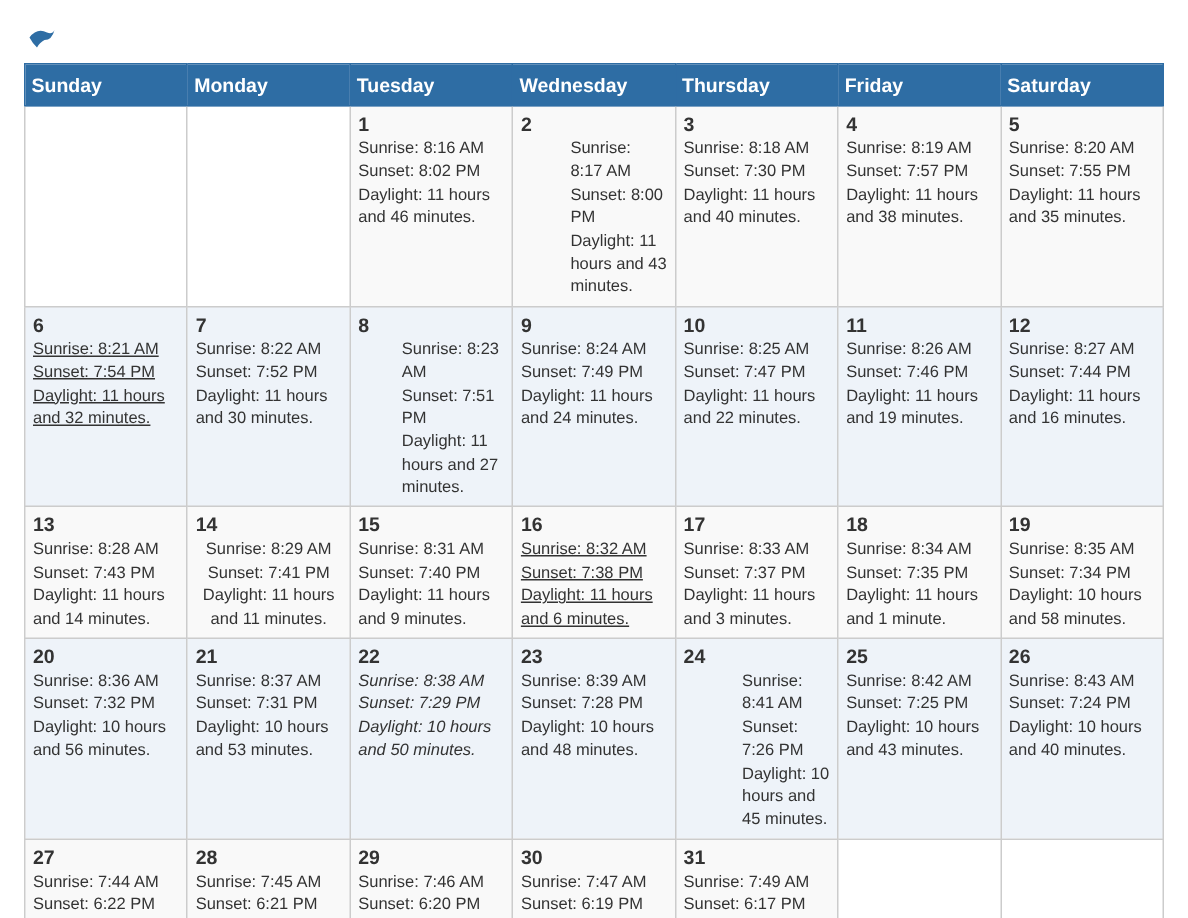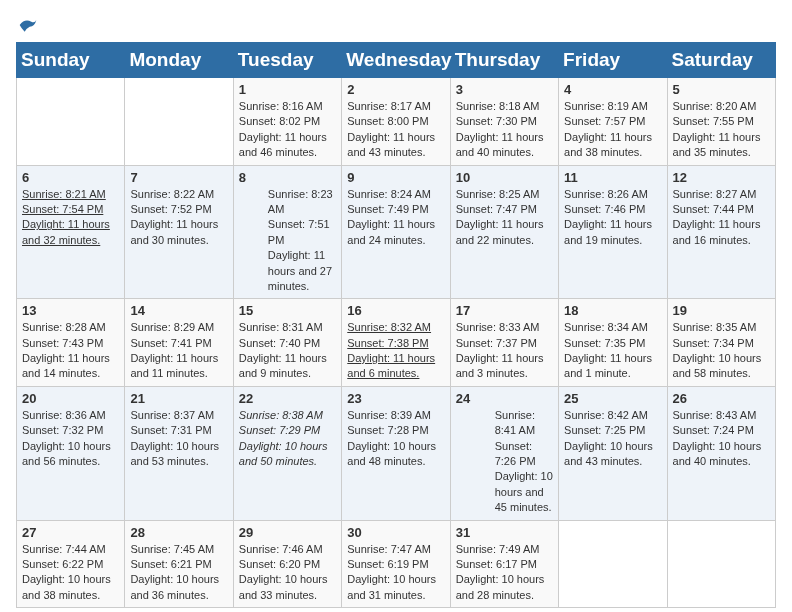--- a/index.html
+++ b/index.html
@@ -44,21 +44,21 @@
     }
     table {
       width: 100%;
       border-collapse: collapse;
       table-layout: fixed;
     }
     thead tr th {
       background-color: #2e6da4;
       color: #fff;
       padding: 6px 4px;
-      font-size: 19px;
+      font-size: 13px;
       text-align: left;
       border: 1px solid #2e6da4;
       margin-left: 12px;
     }
     tbody tr td {
       border: 1px solid #ccc;
       vertical-align: top;
       padding: 4px 5px;
       font-size: 11px;
       color: #333;
@@ -120,21 +120,21 @@
         <td class="empty"></td>
         <td class="empty"></td>
         <td>
           <span class="day-number">1</span>
           <div class="day-info" style="white-space: pre-line;">Sunrise: 8:16 AM
 Sunset: 8:02 PM
 Daylight: 11 hours and 46 minutes.</div>
         </td>
         <td>
           <span class="day-number">2</span>
-          <div class="day-info" style="white-space: pre-line;">Sunrise: 8:17 AM
+          <div class="day-info" style="white-space: pre-line; margin-left: 33px;">Sunrise: 8:17 AM
 Sunset: 8:00 PM
 Daylight: 11 hours and 43 minutes.</div>
         </td>
         <td>
           <span class="day-number">3</span>
           <div class="day-info" style="white-space: pre-line;">Sunrise: 8:18 AM
 Sunset: 7:30 PM
 Daylight: 11 hours and 40 minutes.</div>
         </td>
         <td>
@@ -196,21 +196,21 @@
       </tr>
       <tr>
         <td>
           <span class="day-number">13</span>
           <div class="day-info" style="white-space: pre-line;">Sunrise: 8:28 AM
 Sunset: 7:43 PM
 Daylight: 11 hours and 14 minutes.</div>
         </td>
         <td>
           <span class="day-number">14</span>
-          <div class="day-info" style="white-space: pre-line;">Sunrise: 8:29 AM
+          <div class="day-info" style="white-space: pre-line; text-align: center;">Sunrise: 8:29 AM
 Sunset: 7:41 PM
 Daylight: 11 hours and 11 minutes.</div>
         </td>
         <td>
           <span class="day-number">15</span>
           <div class="day-info" style="white-space: pre-line;">Sunrise: 8:31 AM
 Sunset: 7:40 PM
 Daylight: 11 hours and 9 minutes.</div>
         </td>
         <td>

